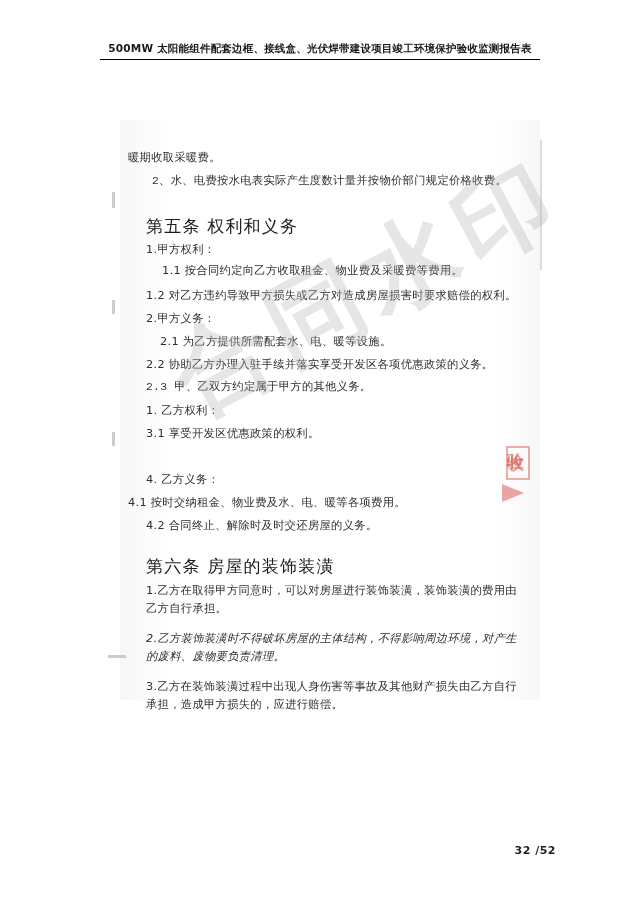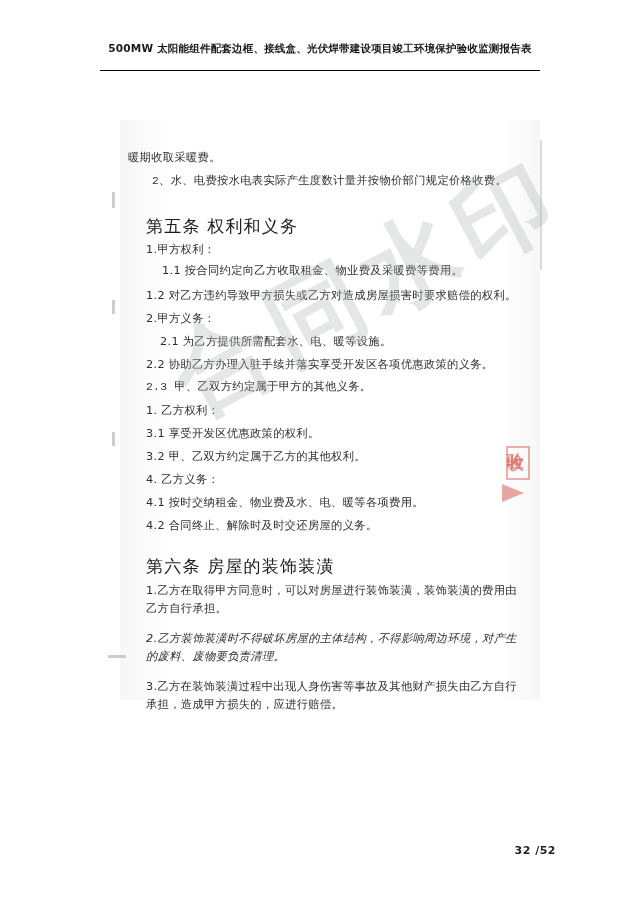--- a/index.html
+++ b/index.html
@@ -28,21 +28,21 @@
     position: absolute;
     left: 100px;
     top: 42px;
     width: 440px;
     text-align: center;
     font-size: 10.5px;
     font-weight: bold;
     color: #1a1a1a;
     letter-spacing: 0.2px;
     border-bottom: 1.2px solid #000;
-    padding-bottom: 14px;
+    padding-bottom: 3px;
     line-height: 1.3;
     white-space: nowrap;
   }
 
   
   .scan {
     position: absolute;
     left: 128px;
     top: 130px;
     width: 400px;
@@ -197,23 +197,22 @@
 
     <div class="line" style="left:18px; top:114px;">1.甲方权利：</div>
     <div class="line" style="left:18px; top:135px;margin-left:16px;">1.1 按合同约定向乙方收取租金、物业费及采暖费等费用。</div>
     <div class="line" style="left:18px; top:160px;">1.2 对乙方违约导致甲方损失或乙方对造成房屋损害时要求赔偿的权利。</div>
     <div class="line" style="left:18px; top:183px;">2.甲方义务：</div>
     <div class="line" style="left:8px; top:206px;margin-left:24px;">2.1 为乙方提供所需配套水、电、暖等设施。</div>
     <div class="line" style="left:18px; top:229px;">2.2 协助乙方办理入驻手续并落实享受开发区各项优惠政策的义务。</div>
     <div class="line" style="left:18px; top:252px;font-family:Liberation Mono, monospace;">2.3 甲、乙双方约定属于甲方的其他义务。</div>
     <div class="line" style="left:18px; top:275px;">1. 乙方权利：</div>
     <div class="line" style="left:18px; top:298px;">3.1 享受开发区优惠政策的权利。</div>
-    <div class="line" style="left:18px; top:321px;">3.2 甲、乙双方约定属于乙方的其他权利。</div>
     <div class="line" style="left:18px; top:344px;">4. 乙方义务：</div>
-    <div class="line" style="left:18px; top:367px;">4.1 按时交纳租金、物业费及水、电、暖等各项费用。</div>
+    <div class="line" style="left:0; top:367px;">4.1 按时交纳租金、物业费及水、电、暖等各项费用。</div>
     <div class="line" style="left:18px; top:390px;">4.2 合同终止、解除时及时交还房屋的义务。</div>
 
     <div class="line heading" style="left:18px; top:428px;">第六条  房屋的装饰装潢</div>
 
     <div class="wrap" style="left:18px; top:452px; width:382px;">1.乙方在取得甲方同意时，可以对房屋进行装饰装潢，装饰装潢的费用由乙方自行承担。</div>
     <div class="wrap" style="left:18px; top:500px; width:382px;font-style:italic;">2.乙方装饰装潢时不得破坏房屋的主体结构，不得影响周边环境，对产生的废料、废物要负责清理。</div>
     <div class="wrap" style="left:18px; top:548px; width:382px;">3.乙方在装饰装潢过程中出现人身伤害等事故及其他财产损失由乙方自行承担，造成甲方损失的，应进行赔偿。</div>
 
   </div>
 

